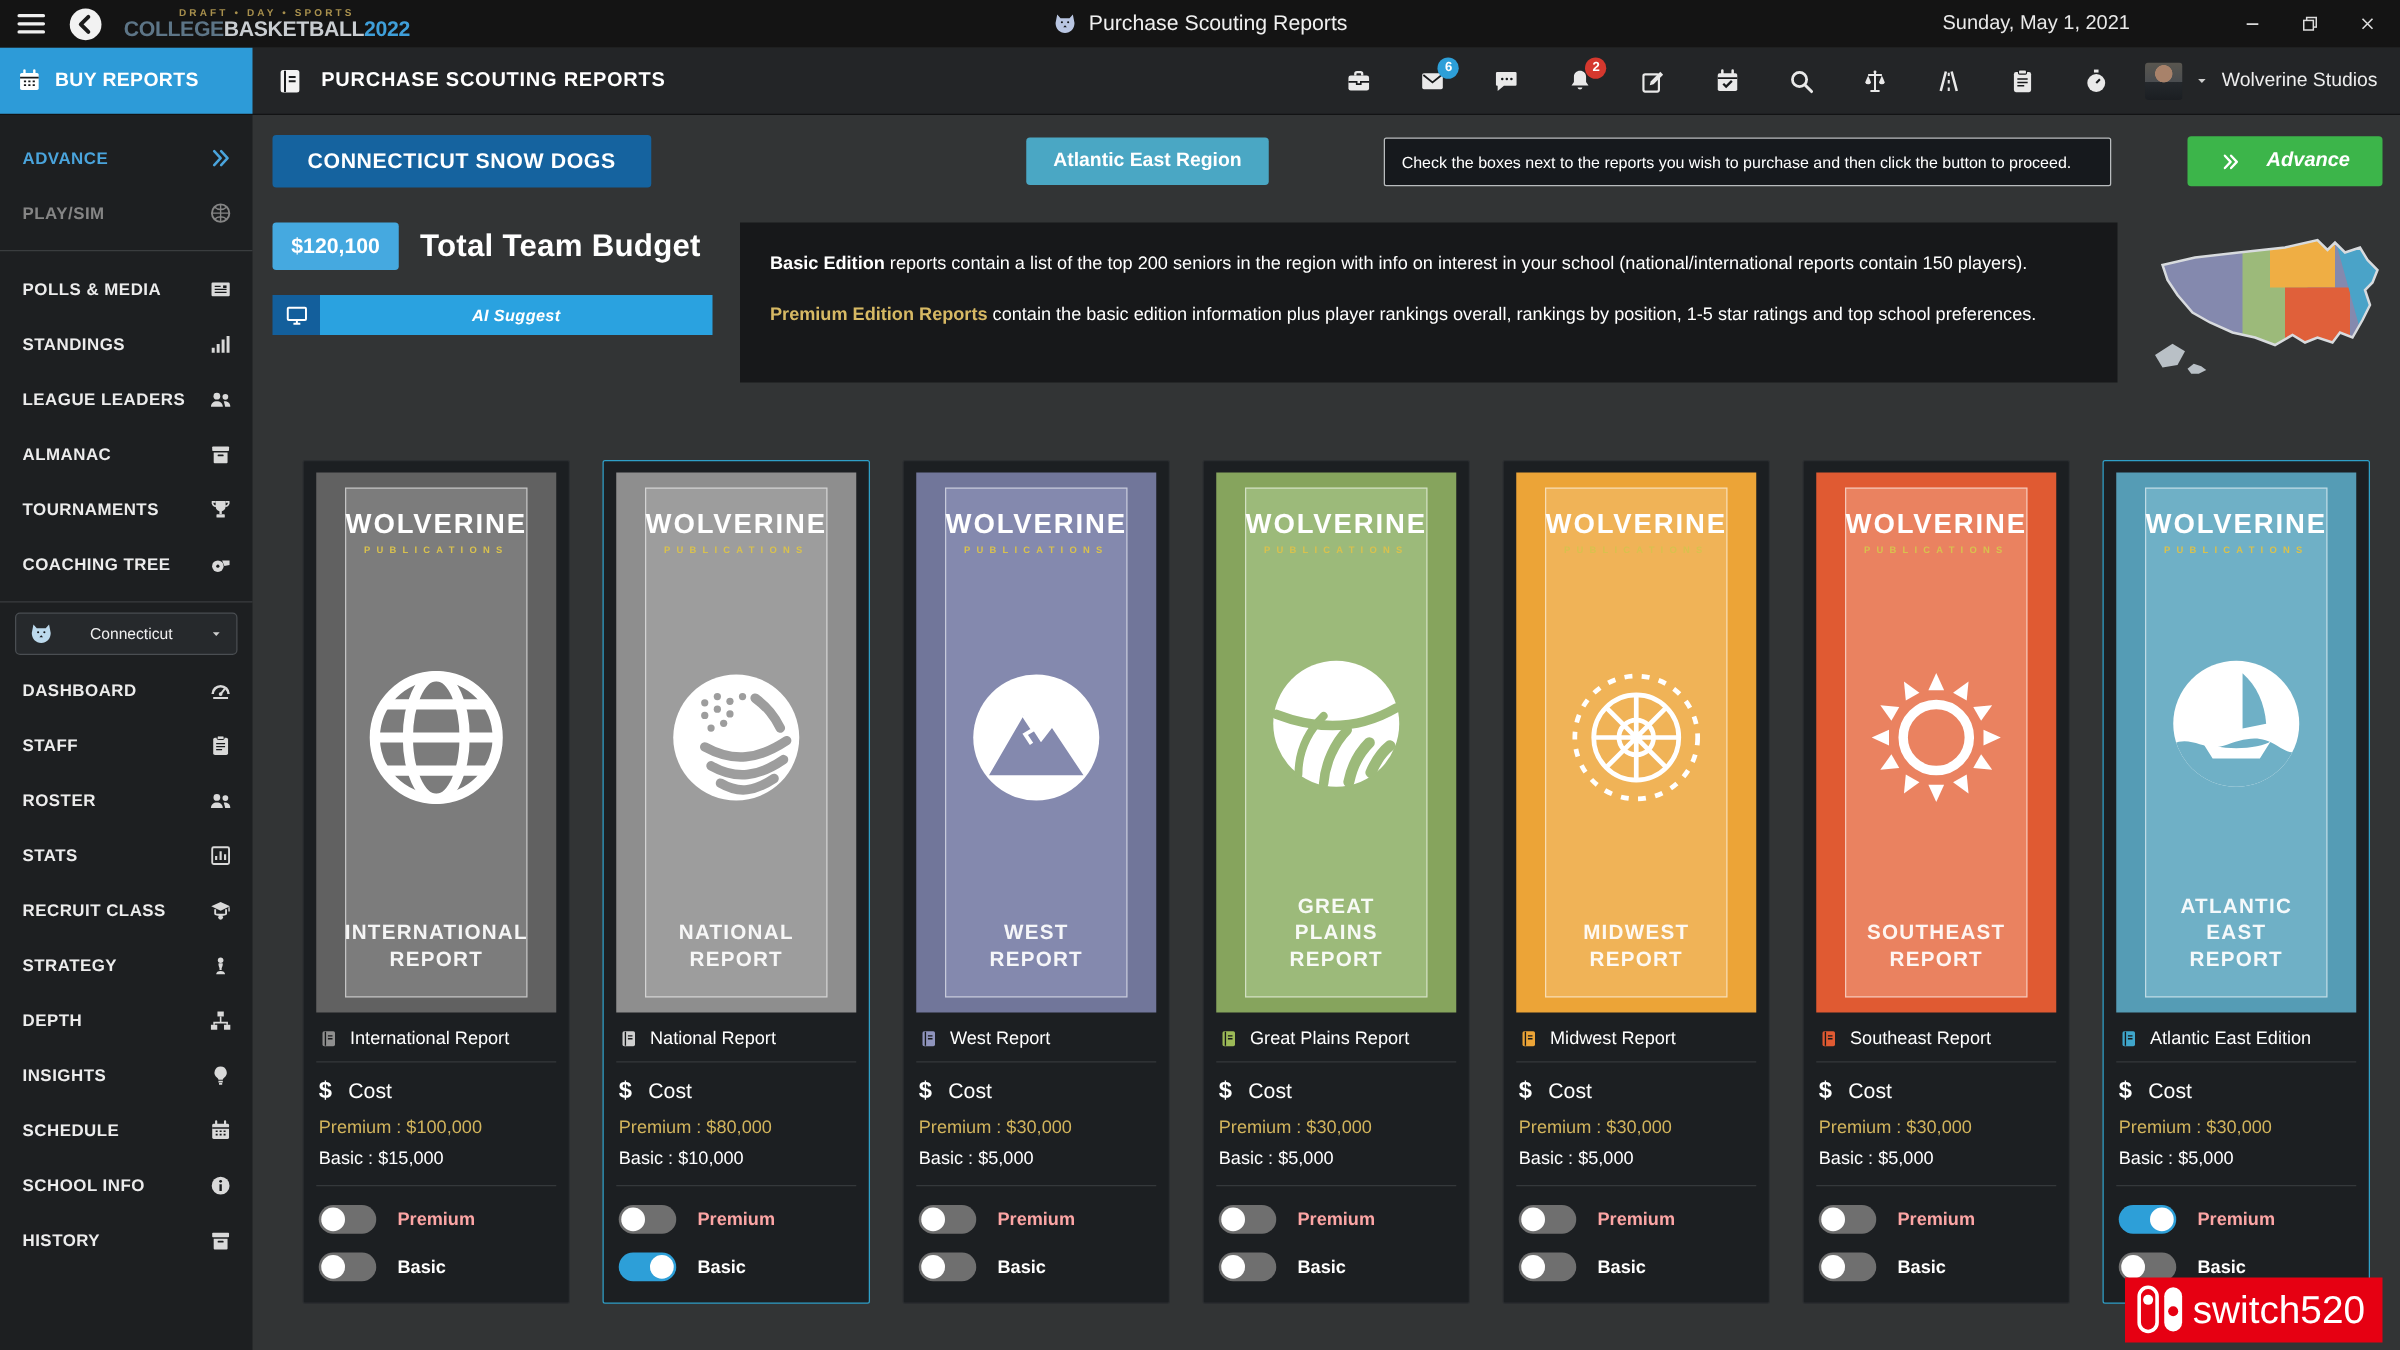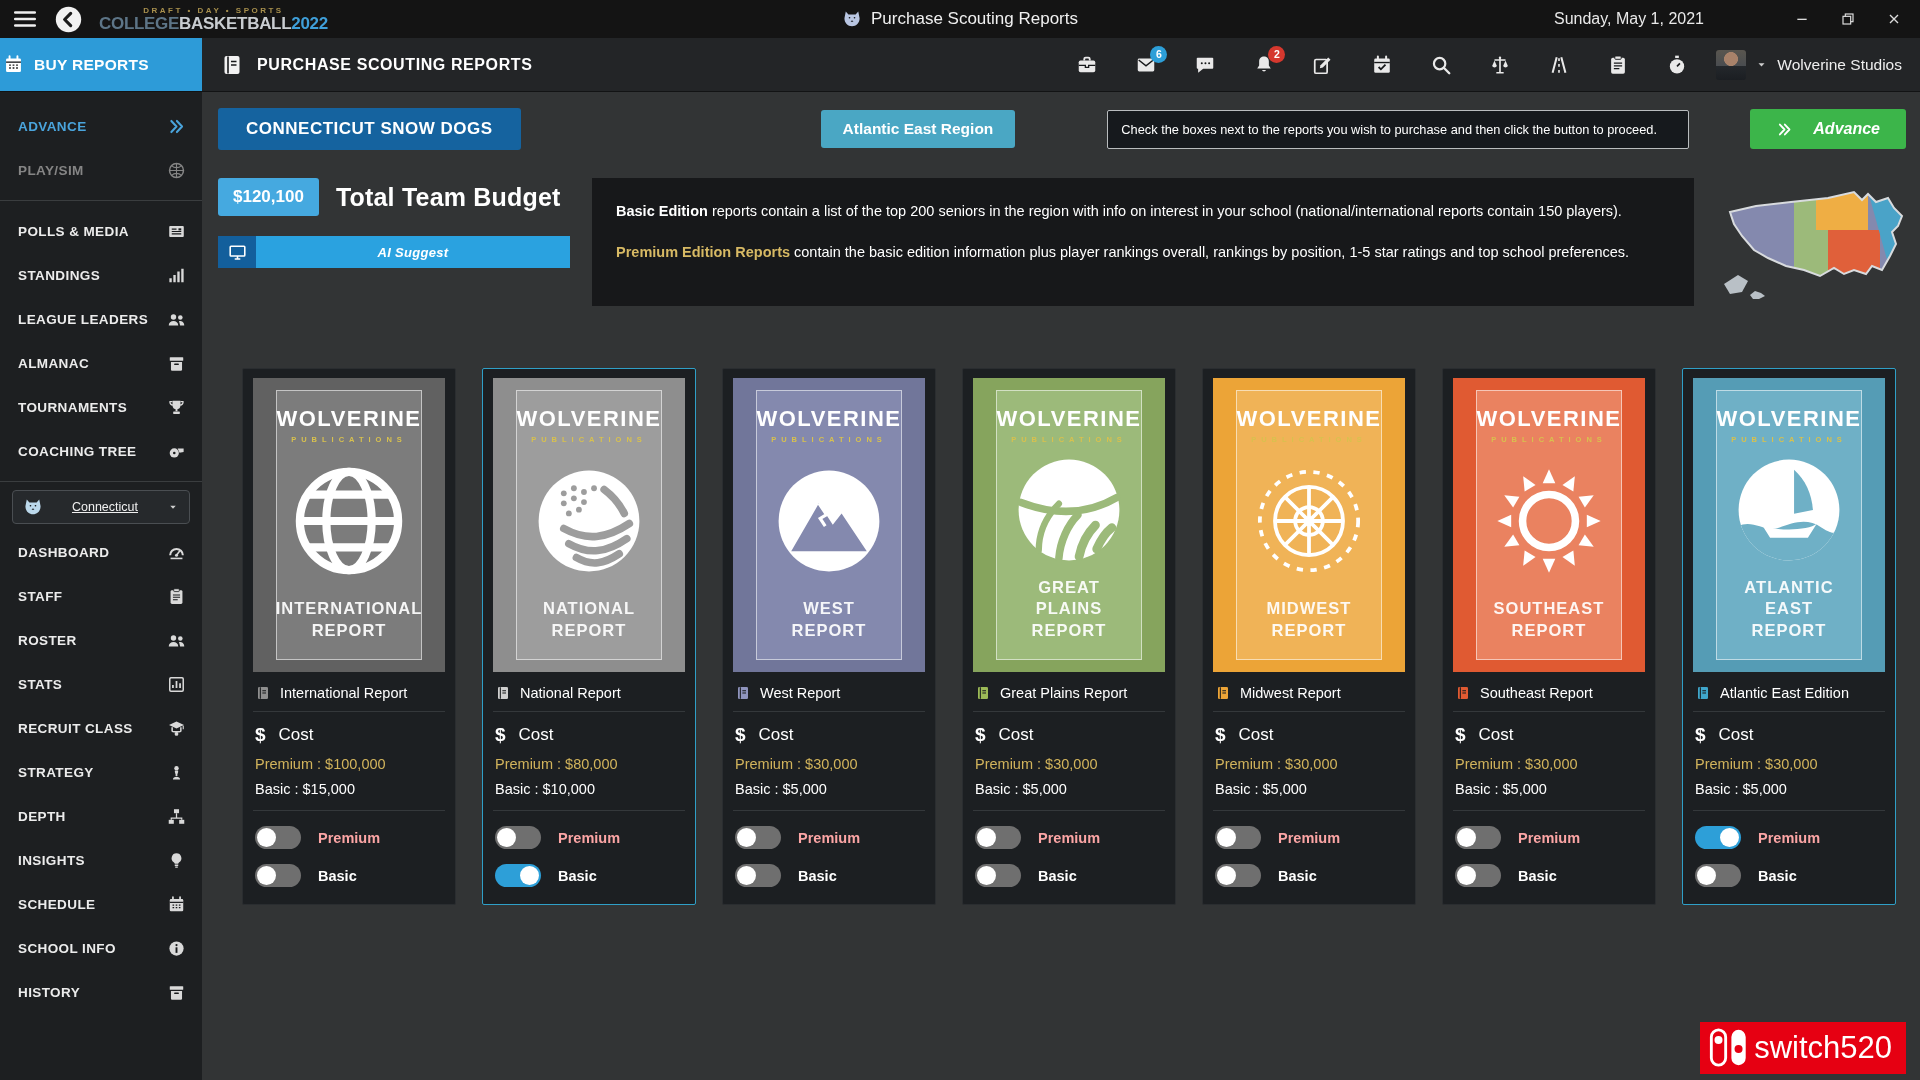--- a/index.html
+++ b/index.html
@@ -23,21 +23,21 @@
   .tb-center { position:absolute; left:50%; top:0; height:100%; transform:translateX(-50%);
     display:flex; align-items:center; gap:9px; font-size:17px; color:#f0f0f0; }
   .husky-sm { width:20px; height:20px; color:#b9c6e2; }
   .tb-right { margin-left:auto; display:flex; align-items:center; padding-right:18px; }
   .tb-date { font-size:16px; color:#e9e9e9; margin-right:60px; }
   .winctl { width:16px; height:16px; color:#dcdcdc; margin-left:30px; cursor:pointer; }
 
   
   .navbar { height:54px; background:#232527; display:flex; align-items:stretch; border-bottom:1px solid #121314; flex:0 0 auto; }
   .nav-section { width:202px; flex:0 0 202px; background:#2d9bd8; color:#fff; font-weight:bold; font-size:15.5px;
-    display:flex; align-items:center; gap:10px; padding-left:3px; letter-spacing:0.3px; cursor:pointer; }
+    display:flex; align-items:center; gap:10px; padding-left:13px; letter-spacing:0.3px; cursor:pointer; }
   .nav-sec-icon { width:21px; height:21px; color:#fff; }
   .nav-page { display:flex; align-items:center; gap:13px; padding-left:18px; color:#fff; }
   .nav-page-icon { width:24px; height:24px; color:#f2f2f2; }
   .nav-page-title { font-size:16px; font-weight:bold; letter-spacing:0.6px; }
   .nav-icons { flex:1; display:flex; justify-content:flex-end; align-items:center; gap:37px; margin-right:28px; }
   .nav-icon { position:relative; width:22px; height:22px; color:#e9e9e9; cursor:pointer; }
   .ni-glyph { width:22px; height:22px; display:block; }
   .badge { position:absolute; top:-8px; right:-10px; min-width:17px; height:17px; padding:0 3px; border-radius:9px;
     font-size:10.5px; font-weight:bold; color:#fff; display:flex; align-items:center; justify-content:center; }
   .nav-account { display:flex; align-items:center; gap:9px; padding-right:18px; color:#eee; font-size:15.5px; cursor:pointer; }
@@ -51,21 +51,21 @@
   .sidebar { width:202px; flex:0 0 202px; background:#1d1f21; padding-top:12px; }
   .sb-item { height:44px; display:flex; align-items:center; justify-content:space-between;
     padding:0 16px 0 18px; color:#ececec; font-size:13.5px; font-weight:bold; letter-spacing:0.4px; cursor:pointer; }
   .sb-ic { width:19px; height:19px; color:#d9d9d9; }
   .sb-item.active, .sb-item.active .sb-ic { color:#4aa4dc; }
   .sb-item.disabled, .sb-item.disabled .sb-ic { color:#858585; }
   .sb-divider { height:1px; background:#3a3d3f; margin:8px 0; }
   .team-select { margin:8px 12px 6px; height:34px; background:#26292c; border:1px solid #4a4e52; border-radius:4px;
     display:flex; align-items:center; gap:10px; padding:0 10px; color:#f0f0f0; font-size:12.5px; cursor:pointer; }
   .ts-icon { width:20px; height:20px; color:#bcd9ec; }
-  .ts-label { flex:1; text-align:center;text-decoration:underline; }
+  .ts-label { flex:1; text-align:center; }
   .ts-caret { width:12px; height:12px; color:#cfcfcf; }
 
   .main { flex:1; position:relative; padding:16px 16px 0 16px; }
   .header-row { display:flex; align-items:center; }
   .btn { border:none; border-radius:3px; color:#fff; cursor:pointer; font-family:inherit;text-align:center; }
   .team-btn { background:#15639f; height:42px; padding:0 28px; font-size:17px; font-weight:bold; letter-spacing:0.5px; }
   .region-btn { background:#4aa7c4; height:38px; padding:0 22px; font-size:15.5px; font-weight:bold; margin-left:300px; }
   .instruction { margin-left:92px; width:582px; background:#16191d; border:1px solid #b9bcbe; border-radius:2px;
     color:#fff; font-size:12.8px; padding:11px 13px; }
   .advance-btn { background:#3cb54a; height:40px; padding:0 26px; font-style:italic; font-weight:bold; font-size:16px;
@@ -86,21 +86,21 @@
   .info-panel p { margin:10px 0 21px; line-height:1.35; }
   .lead-b { font-weight:bold; }
   .lead-p { color:#d7b964; font-weight:bold; }
   .map-wrap { width:200px; flex:0 0 200px; height:128px; margin-right:4px; }
   .map-wrap svg { width:100%; height:100%; }
 
   
   .cards-row { display:flex; gap:26px; margin-top:62px; padding:0 24px; }
   .card { width:214px; flex:0 0 214px; background:#1c1f22; border:1px solid #2a2d30; border-radius:2px; padding:9px 10px 14px; }
   .card.selected { border:1px solid #2f9fc7; }
-  .cover { height:294px; background:var(--outer,#777); padding:12px 23px; cursor:default; }
+  .cover { height:432px; background:var(--outer,#777); padding:12px 23px; cursor:default; }
   .cover-inner { height:100%; background:var(--inner,#999); border:1px solid rgba(255,255,255,.55);
     display:flex; flex-direction:column; align-items:center; padding:15px 6px 18px; }
   .cover-brand { color:#fff; font-size:22px; font-weight:bold; letter-spacing:1.5px; }
   .cover-pub { color:#d8c14e; font-size:7.5px; letter-spacing:5px; margin-top:3px; font-weight:bold; }
   .cover-icon { flex:1; display:flex; align-items:center; justify-content:center; width:100%; }
   .cover-icon svg { width:126px; height:126px; }
   .cover-region { text-align:center; color:rgba(255,255,255,.92); font-size:16.5px; font-weight:bold; letter-spacing:1px; line-height:1.3; }
   .card-title { display:flex; align-items:center; gap:9px; margin:13px 2px 10px; color:#fff; font-size:14.5px; }
   .ct-icon { width:16px; height:16px; color:#9a9a9a; }
   .card-div { height:1px; background:#34383b; margin:8px 0; }

